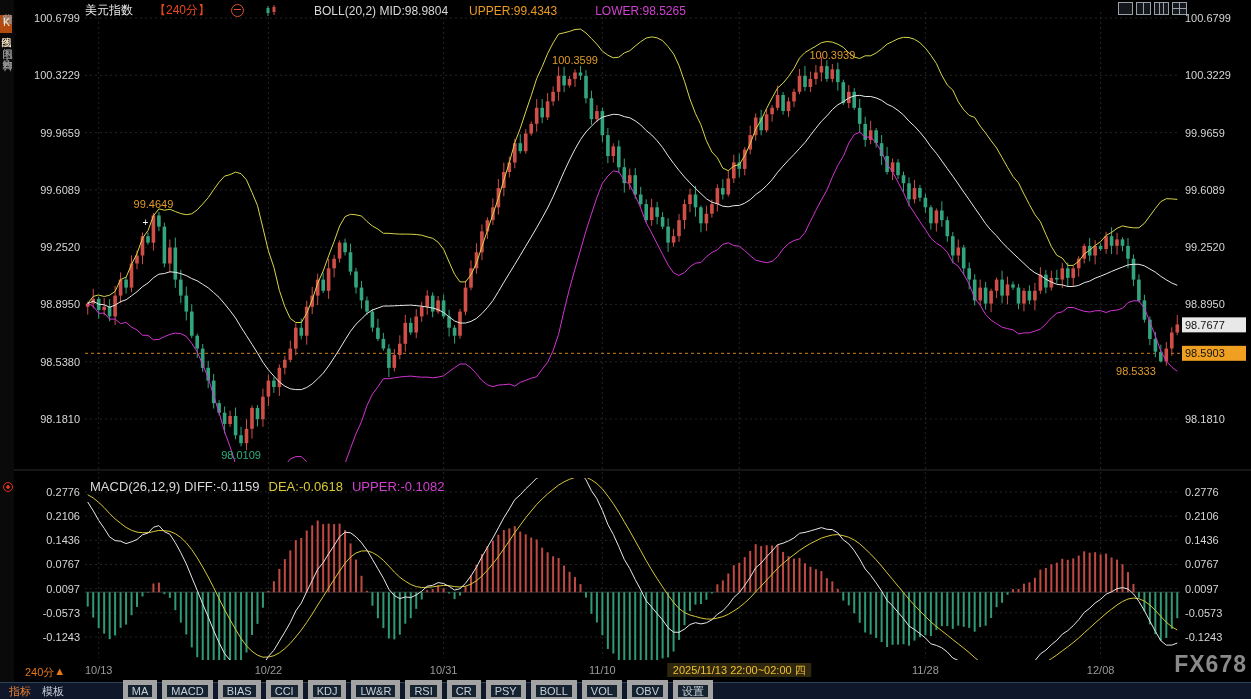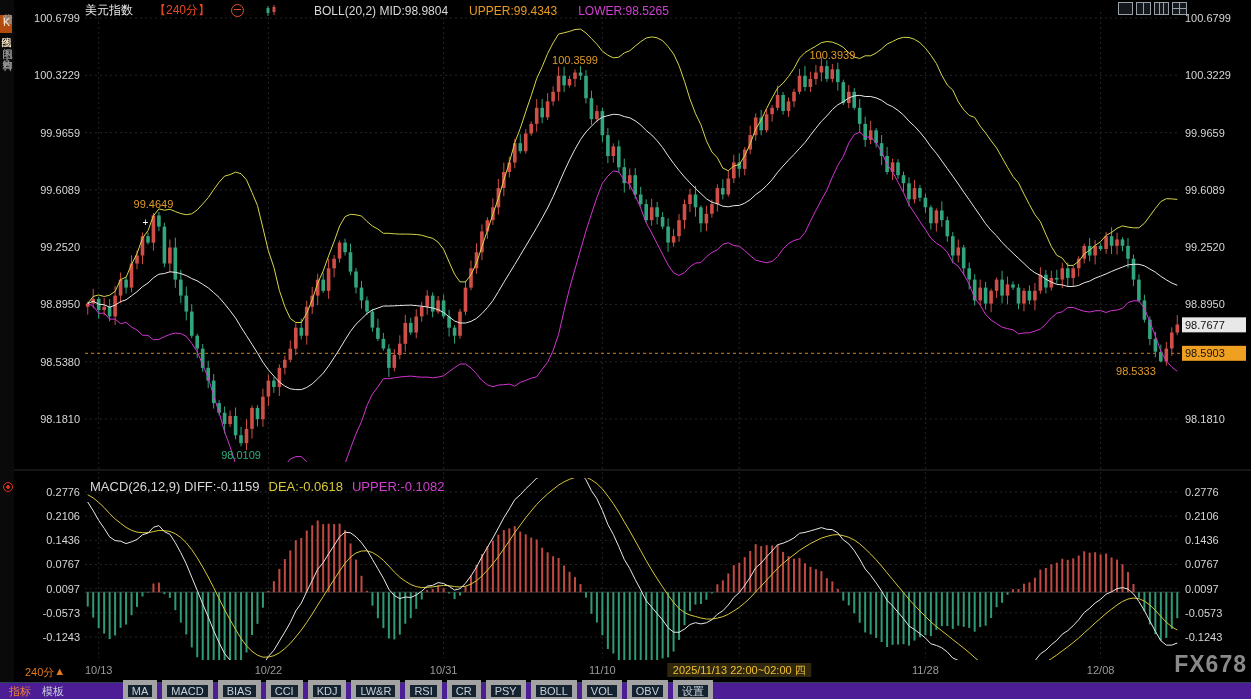--- a/index.html
+++ b/index.html
@@ -17,41 +17,41 @@
   .main{position:absolute;left:14px;top:0;width:1237px;height:558px;}
   #chart-svg{position:absolute;left:0;top:0;}
   #chart-svg text{font-family:"Liberation Sans",sans-serif;}
 
   .chart-title{position:absolute;left:71px;top:3px;height:15px;display:flex;align-items:center;gap:21px;
                font-size:12px;z-index:4;white-space:nowrap;}
   .t-sym{color:#e8e8e8;}
   .t-period{color:#e8481e;}
   .t-boll{color:#d8d8d8;margin-left:15px;}
   .t-upper{color:#e89a20;}
-  .t-lower{color:#d040d0;}
+  .t-lower{color:#d040d0;margin-left:17px;}
   .circle-icon{width:11px;height:11px;border:1px solid #e05030;border-radius:50%;display:inline-block;position:relative;}
   .circle-icon:after{content:"";position:absolute;left:2px;right:2px;top:4px;height:1px;background:#e05030;}
 
   .macd-title{position:absolute;left:76px;top:479px;display:flex;gap:9px;font-size:13px;z-index:4;white-space:nowrap;}
   .m-main{color:#d8d8d8;}
   .m-dea{color:#d8c838;}
   .m-macd{color:#d040d0;}
 
   .layout-icons{position:absolute;left:1104px;top:2px;display:flex;gap:3px;z-index:4;}
   .licon{width:13px;height:11px;border:1px solid #98a0a8;background-color:#14181c;cursor:pointer;}
   .licon.l2{background-image:linear-gradient(90deg,transparent 6px,#98a0a8 6px,#98a0a8 7px,transparent 7px);}
   .licon.l4{background-image:linear-gradient(90deg,transparent 6px,#98a0a8 6px,#98a0a8 7px,transparent 7px),
             linear-gradient(0deg,transparent 5px,#98a0a8 5px,#98a0a8 6px,transparent 6px);}
   .licon.l3{background-image:linear-gradient(90deg,transparent 4px,#98a0a8 4px,#98a0a8 5px,transparent 5px),
             linear-gradient(90deg,transparent 8px,#98a0a8 8px,#98a0a8 9px,transparent 9px);}
 
   .period-label{position:absolute;left:11px;top:665px;font-size:11px;color:#e87818;z-index:4;display:flex;cursor:pointer;}
   .watermark{position:absolute;right:4px;top:651px;font-size:23px;font-weight:bold;color:#8a8a8a;letter-spacing:1px;z-index:3;}
 
-  .toolbar{position:absolute;left:0;top:682px;width:1251px;height:17px;background:#4c1d95;border-top:1px solid #2e4356;
+  .toolbar{position:absolute;left:0;top:682px;width:1251px;height:17px;background:#0f172a;border-top:1px solid #2e4356;
            display:flex;align-items:center;gap:5px;padding:0 0 0 6px;box-sizing:border-box;z-index:7;font-size:11px;}
   .tb-tab{color:#c8d0d8;padding:0 3px;cursor:pointer;}
   .tb-tab.accent{color:#f08030;}
   .tb-tab.vip{color:#f05226;margin-top:39px;}
   .tb-btn{color:#c8d0d8;border:5px solid #a3a3a3;background:#152230;padding:0 4px;height:12px;line-height:12px;cursor:pointer;}
 </style>
 </head>
 <body>
 
 <div class="app">

